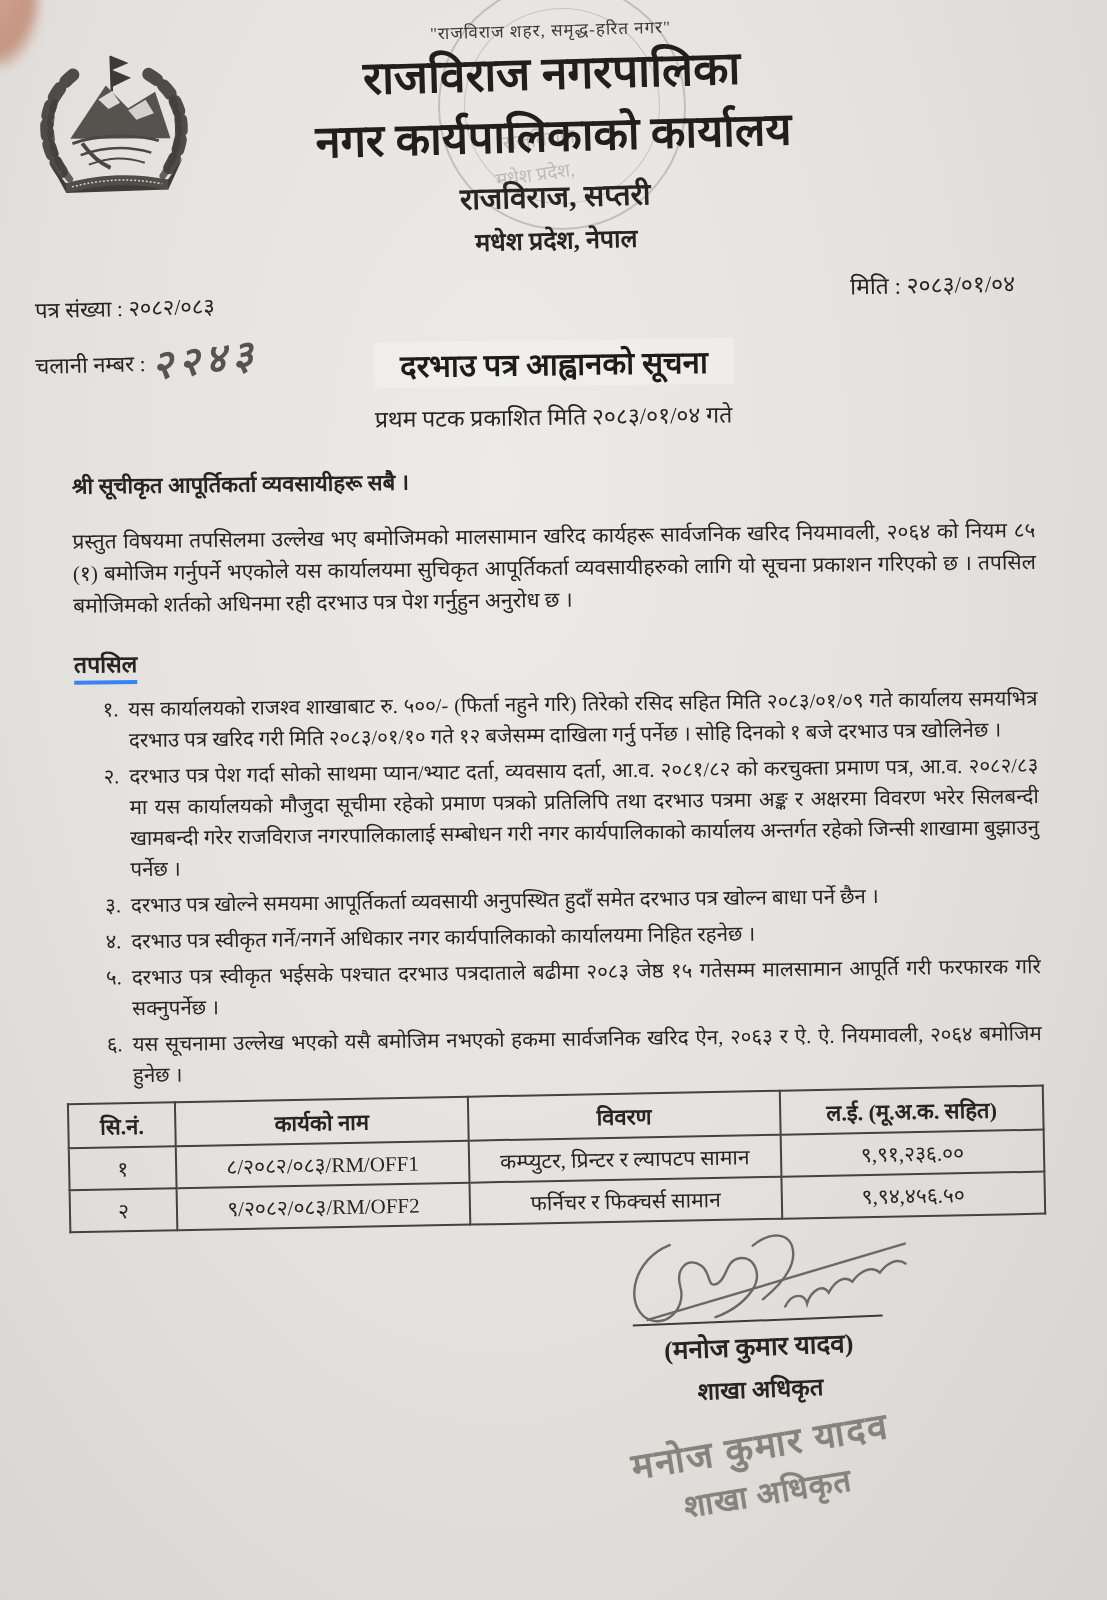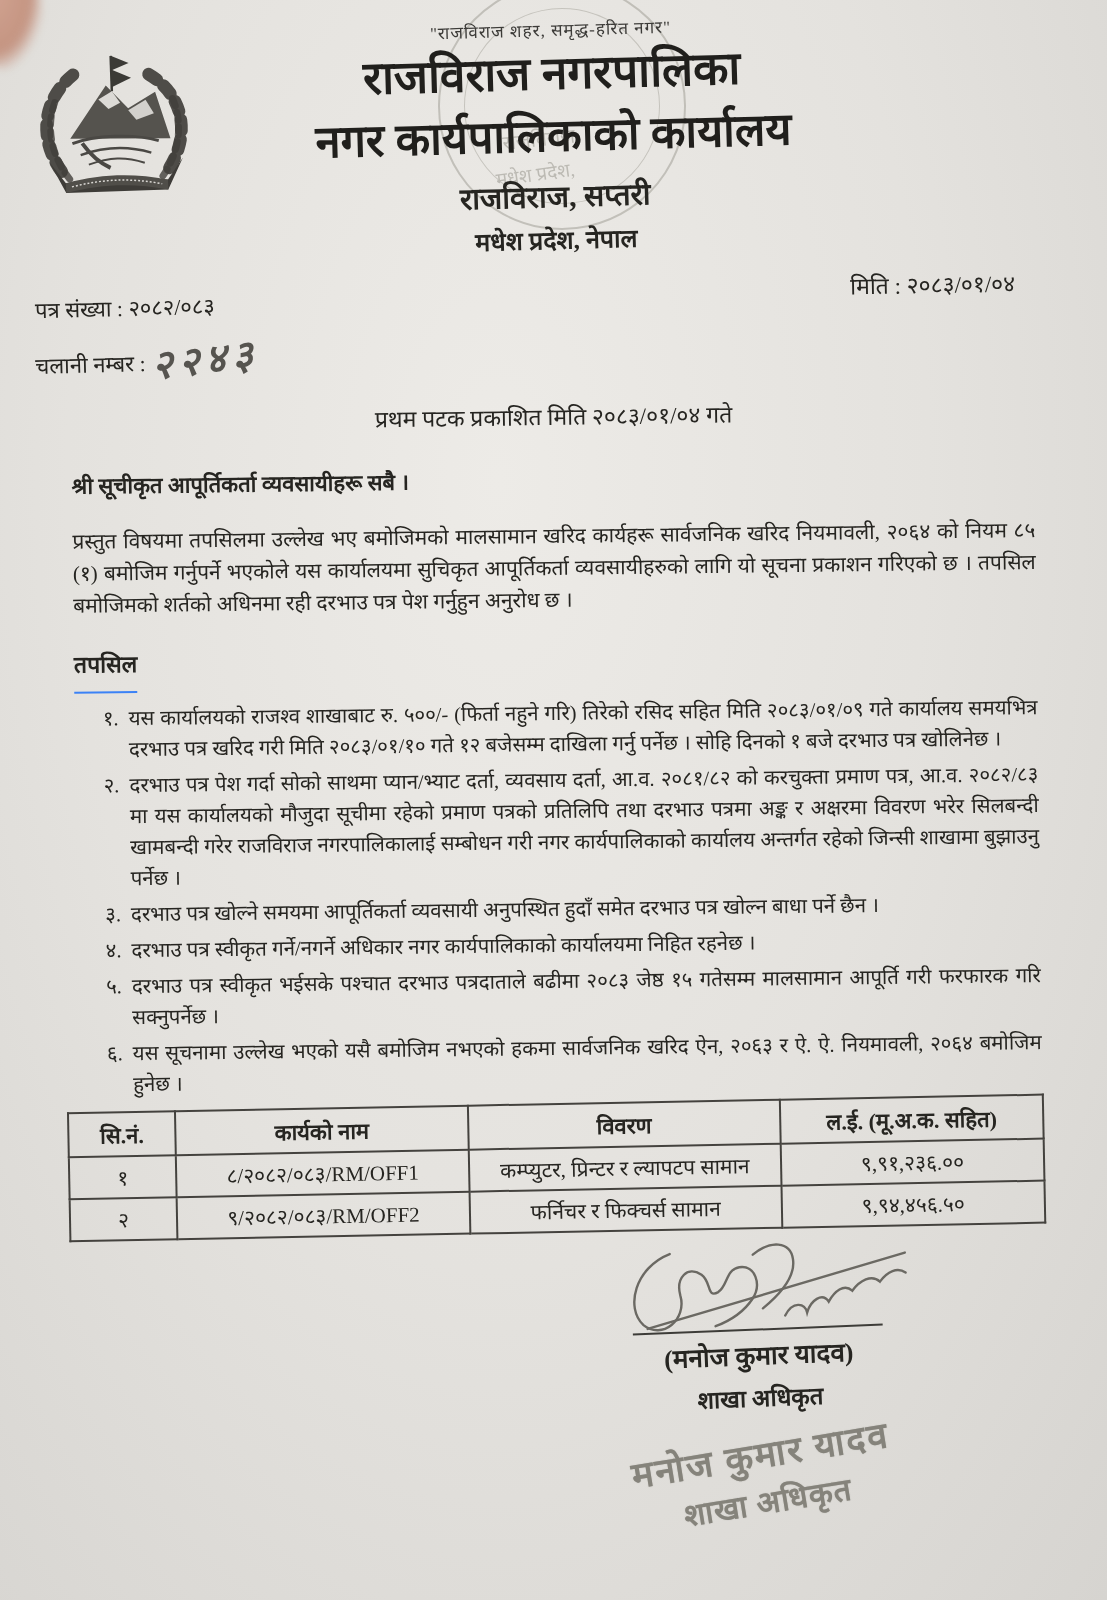--- a/index.html
+++ b/index.html
@@ -53,21 +53,21 @@
   .subject-title {
     display:inline-block; font-size:31px; font-weight:bold; color:#1d1c1a;
     background:rgba(243,242,238,.55); padding:2px 26px; transform:rotate(-0.8deg);
   }
   .subject-pub { position:absolute; left:0; right:0; top:138px; text-align:center; font-size:23px; transform:rotate(-0.8deg); }
 
   
   .content { position:relative; padding:0 66px 0 78px; transform:rotate(-0.7deg); }
   .salutation { font-size:22px; font-weight:600; margin-top:14px; }
   .paragraph { font-size:21px; line-height:32px; text-align:justify; margin-top:26px; }
-  .tapasil { display:inline-block; font-size:23px; font-weight:bold; border-bottom:2px solid #3b82f6; margin-top:26px; padding-bottom:12px; }
+  .tapasil { display:inline-block; font-size:23px; font-weight:bold; border-bottom:4px solid #3b82f6; margin-top:26px; padding-bottom:1px; }
   .terms { margin-top:10px; }
   .term { display:flex; gap:10px; font-size:20.5px; line-height:31px; margin-top:5px; padding-left:18px; }
   .term .num { min-width:26px; text-align:right; }
   .term .txt { flex:1; text-align:justify; }
 
   
   .bidtable { width:977px; margin:8px 0 0 -12px; border-collapse:collapse; table-layout:fixed; transform:rotate(-0.4deg); }
   .bidtable th, .bidtable td { border:2px solid #44423e; text-align:center; padding:6px 4px; }
   .bidtable th { font-size:22px; font-weight:bold; }
   .bidtable td { font-size:21px; }
@@ -139,20 +139,23 @@
     <div class="addr1">राजविराज, सप्तरी</div>
     <div class="addr2">मधेश प्रदेश, नेपाल</div>
   </div>
 
   <div class="meta-zone">
     <div class="date-line">मिति : २०८३/०१/०४</div>
     <div class="letter-no">पत्र संख्या : २०८२/०८३</div>
     <div class="chalani">
       <span>चलानी नम्बर :</span>
       <span class="hand">२२४३</span>
+    </div>
+    <div class="subject-band">
+      <span class="subject-title">दरभाउ पत्र आह्वानको सूचना</span>
     </div>
     <div class="subject-pub">प्रथम पटक प्रकाशित मिति २०८३/०१/०४ गते</div>
   </div>
 
   <div class="content">
     <div class="salutation">श्री सूचीकृत आपूर्तिकर्ता व्यवसायीहरू सबै ।</div>
     <div class="paragraph">प्रस्तुत विषयमा तपसिलमा उल्लेख भए बमोजिमको मालसामान खरिद कार्यहरू सार्वजनिक खरिद नियमावली, २०६४ को नियम ८५ (१) बमोजिम गर्नुपर्ने भएकोले यस कार्यालयमा सुचिकृत आपूर्तिकर्ता व्यवसायीहरुको लागि यो सूचना प्रकाशन गरिएको छ । तपसिल बमोजिमको शर्तको अधिनमा रही दरभाउ पत्र पेश गर्नुहुन अनुरोध छ ।</div>
     <div><span class="tapasil">तपसिल</span></div>
 
     <div class="terms">

